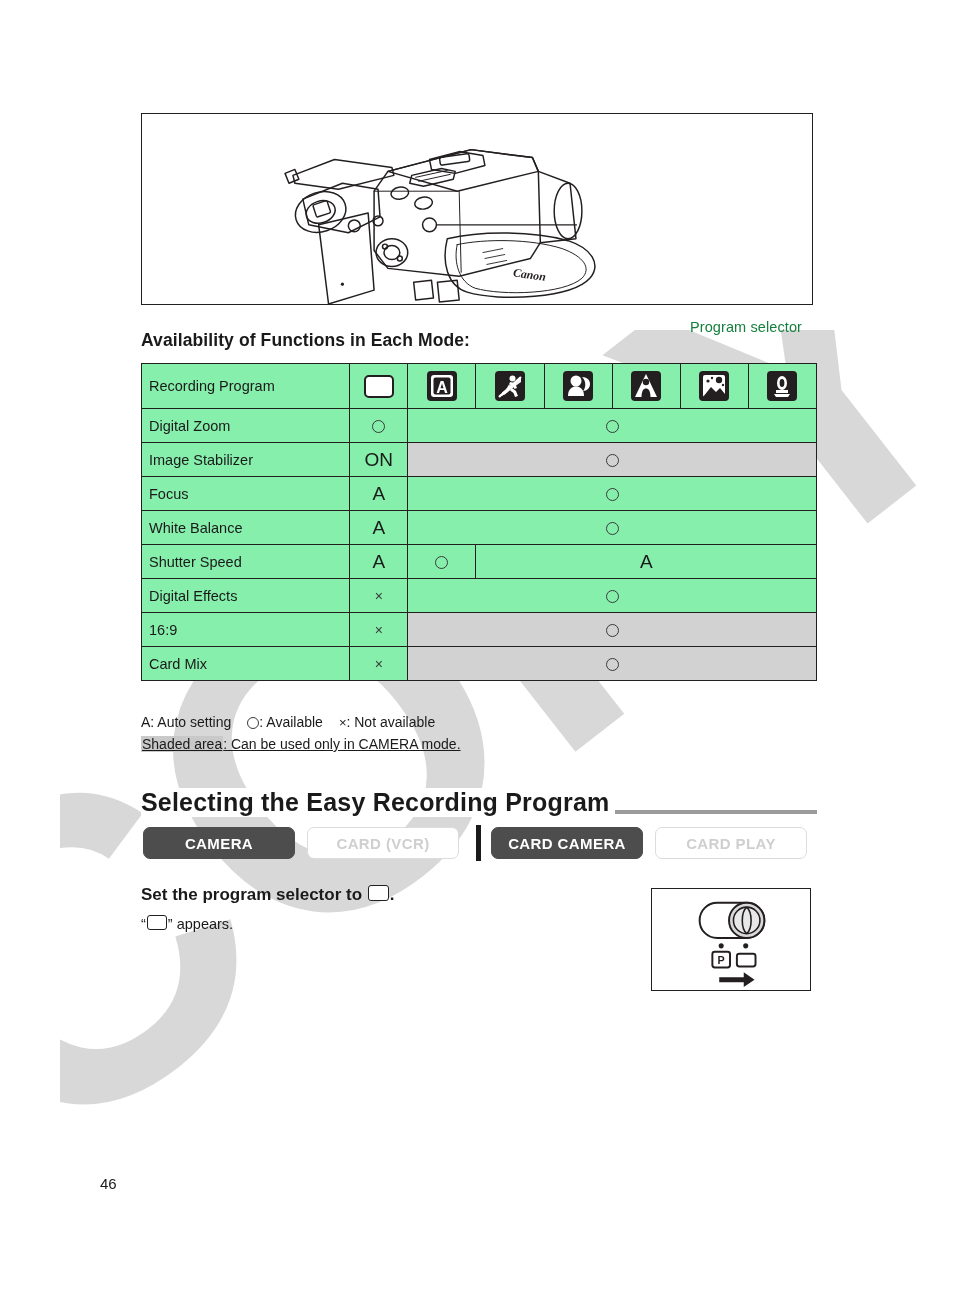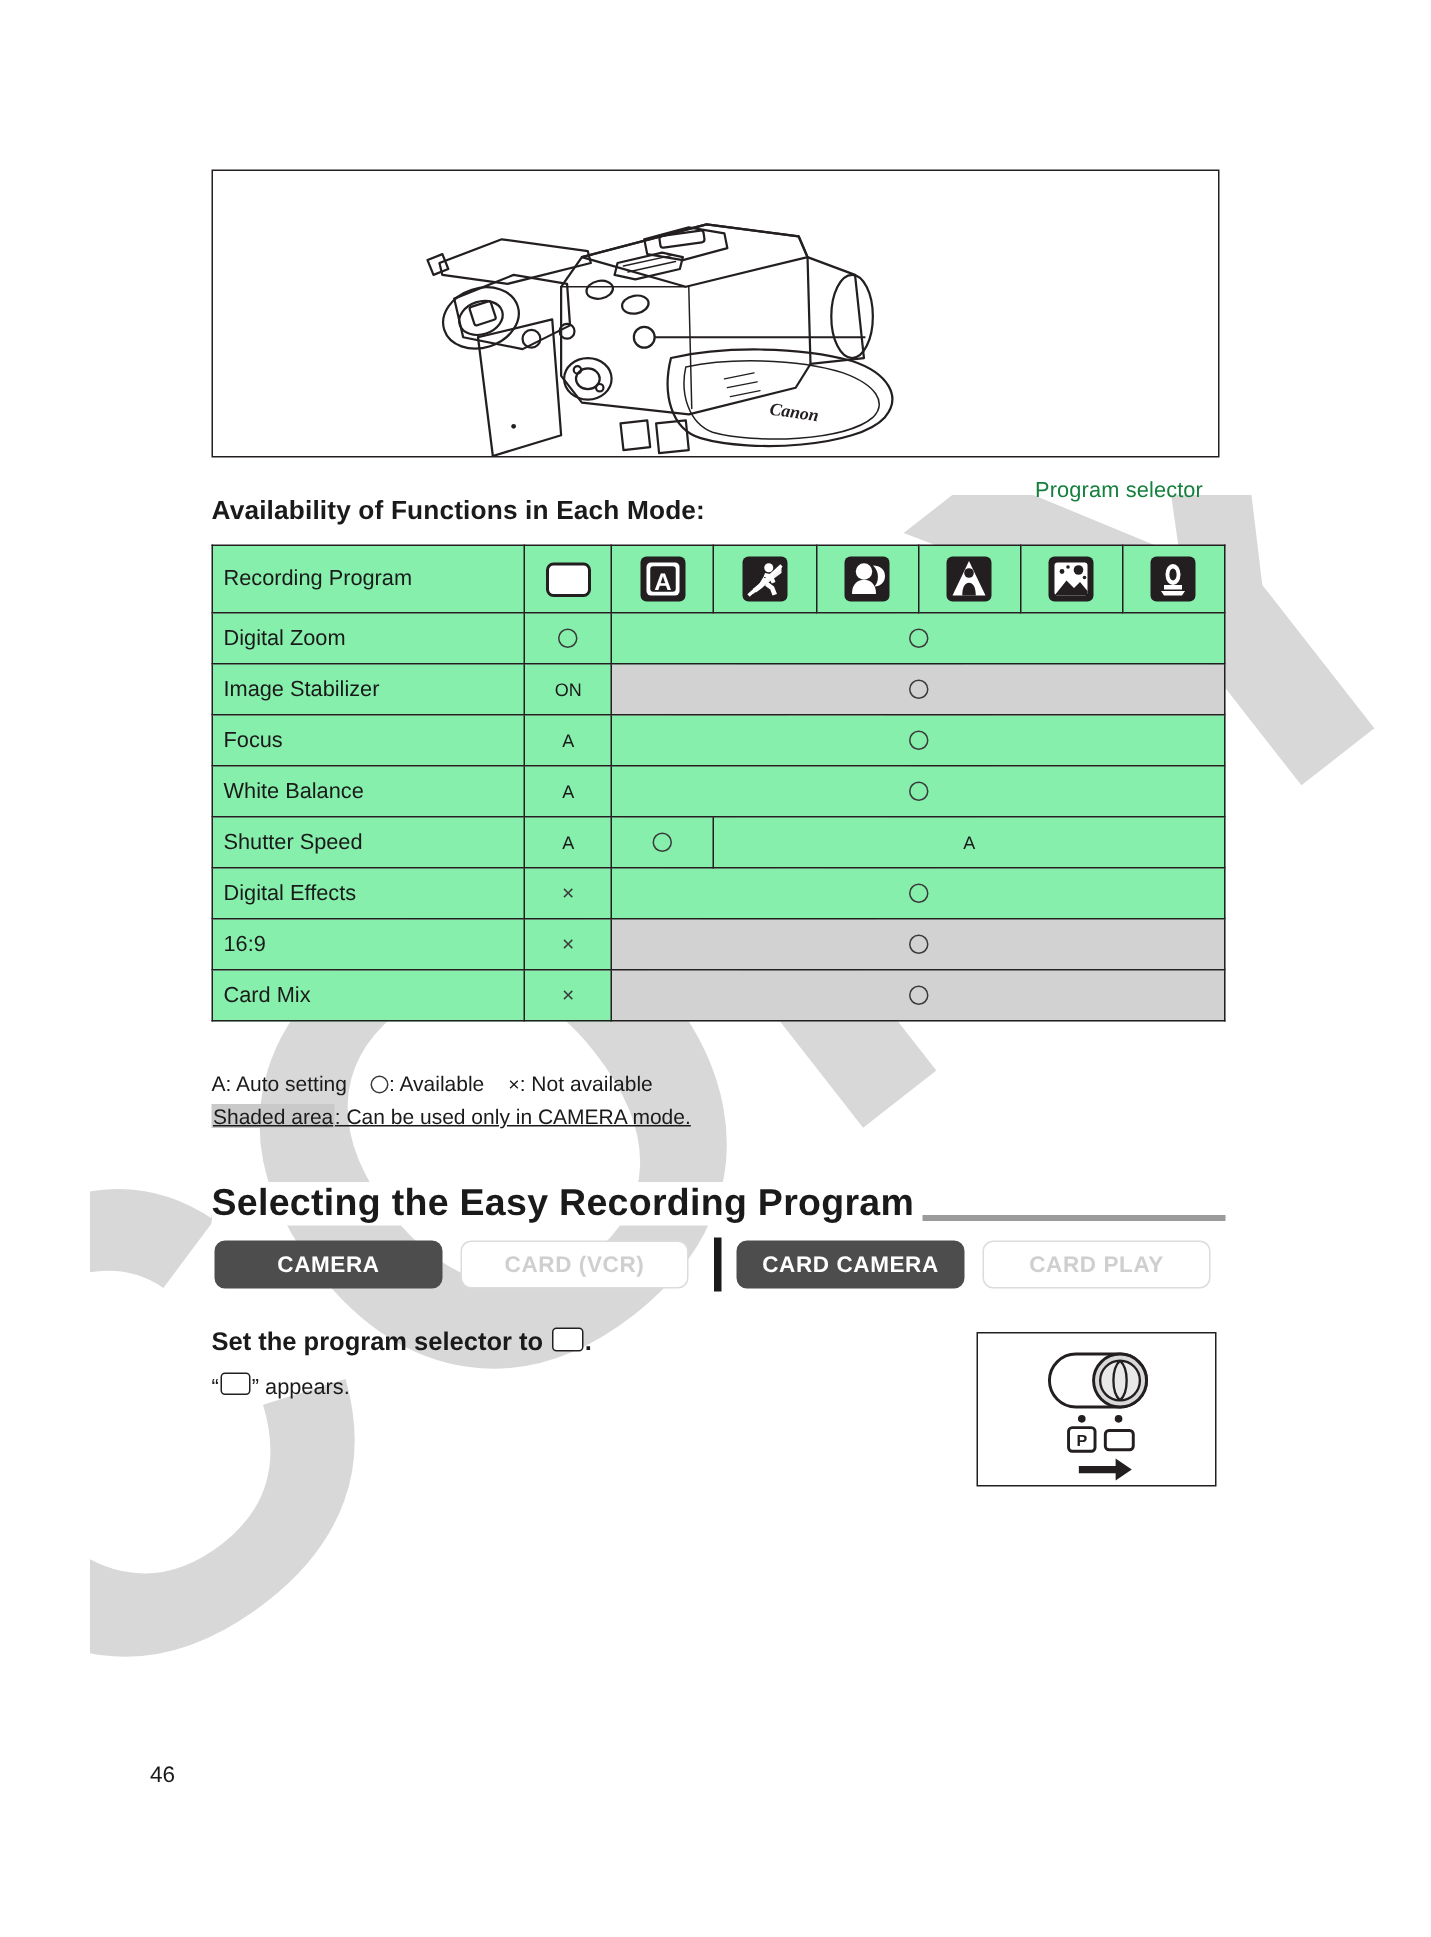--- a/index.html
+++ b/index.html
@@ -82,21 +82,21 @@
   .tbl tr.hdr td{height:44px;}
   .tbl td.shaded{background:#d2d2d2;}
   .mark-o{
     display:inline-block;
     width:11px;height:11px;
     border:1.2px solid #3a3a3a;
     border-radius:50%;
     vertical-align:middle;
   }
   .mark-x{font-size:14px;color:#3a3a3a;line-height:1;}
-  .mark-t{font-size:12px;color:#1a1a1a;}
+  .mark-t{font-size:19px;color:#1a1a1a;}
 
   
   .ic{display:inline-block;vertical-align:middle;}
   .ic-easy{
     width:30px;height:23px;
     border:2px solid #231f20;
     border-radius:5px;
     background:#fff;
     box-sizing:border-box;
   }

